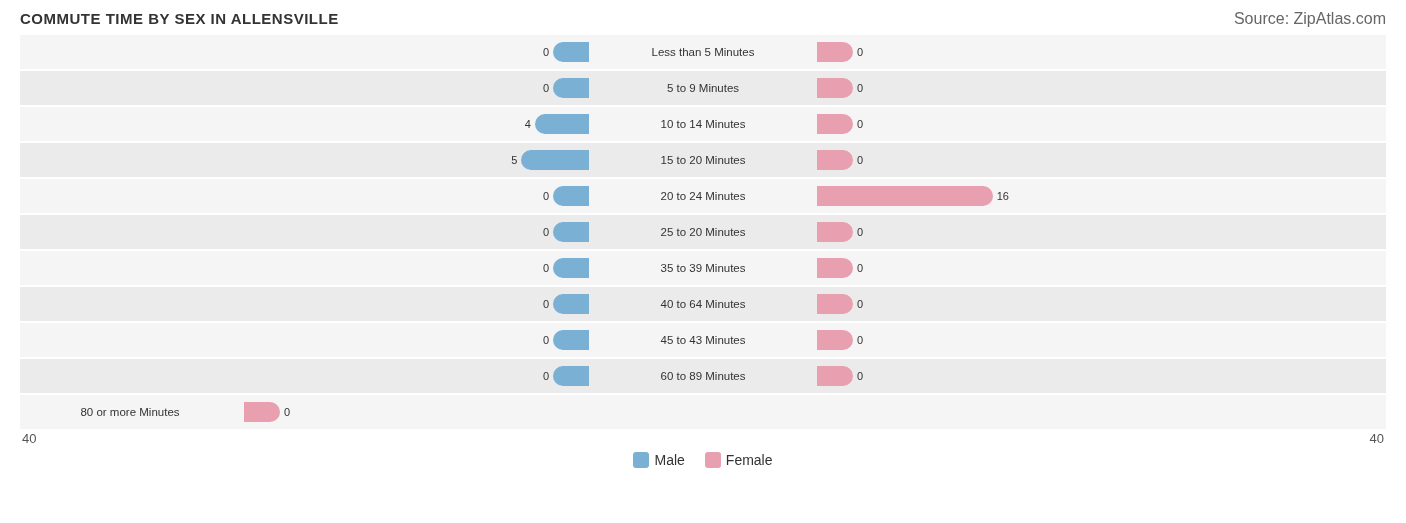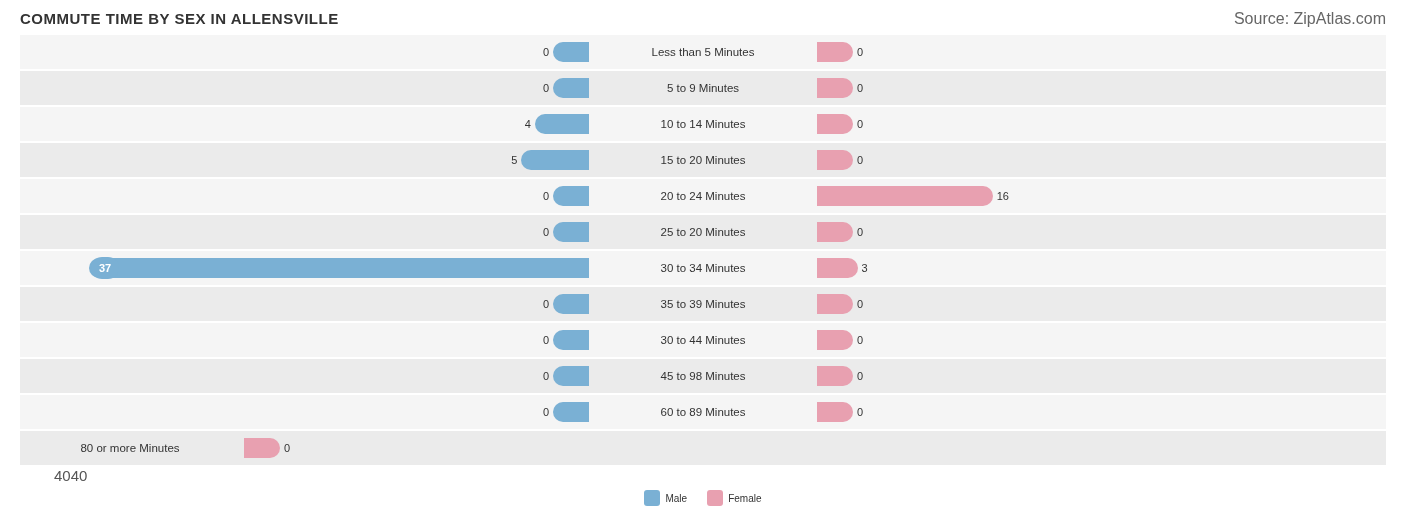--- a/index.html
+++ b/index.html
@@ -106,42 +106,42 @@
       white-space: nowrap;
       position: absolute;
       left: calc(100% + 4px);
     }
     .legend {
       display: flex;
       justify-content: center;
       align-items: center;
       gap: 20px;
       margin-top: 6px;
-      font-size: 10px;
+      font-size: 14px;
       color: #333;
     }
     .legend-item {
       display: flex;
       align-items: center;
       gap: 5px;
     }
     .legend-box {
       width: 16px;
       height: 16px;
       border-radius: 3px;
     }
     .legend-male { background: #7ab0d4; }
     .legend-female { background: #e8a0b0; }
     .axis-labels {
       display: flex;
-      font-size: 15px;
+      justify-content: space-between;
+      font-size: 13px;
       color: #555;
       margin-top: 2px;
       padding: 0 2px;
-      margin-left: 32px;
     }
     .rows-wrapper {
       position: relative;
     }
     
     .circle-label {
       display: inline-flex;
       align-items: center;
       justify-content: center;
       width: 28px;
@@ -239,64 +239,51 @@
           </div>
           <div class="label-center">25 to 20 Minutes</div>
           <div class="right-side">
             <div class="bar-female" style="width: 36px; position: relative;">
               <span class="value-outside-right">0</span>
             </div>
           </div>
         </div>
         <div class="row">
           <div class="left-side">
-            <div class="bar-male" style="width: 500px; position: relative;">
-              <span class="circle-label">37</span>
-            </div>
-          </div>
-          <div class="label-center">30 to 34 Minutes</div>
-          <div class="right-side">
-            <div class="bar-female" style="width: 40.5405px; position: relative;">
-              <span class="value-outside-right">3</span>
-            </div>
-          </div>
-        </div>
-        <div class="row">
-          <div class="left-side">
             <div class="bar-male" style="width: 36px; position: relative;">
               <span class="value-outside-left">0</span>
             </div>
           </div>
           <div class="label-center">35 to 39 Minutes</div>
           <div class="right-side">
             <div class="bar-female" style="width: 36px; position: relative;">
               <span class="value-outside-right">0</span>
             </div>
           </div>
         </div>
         <div class="row">
           <div class="left-side">
             <div class="bar-male" style="width: 36px; position: relative;">
               <span class="value-outside-left">0</span>
             </div>
           </div>
-          <div class="label-center">30 to 44 Minutes</div>
-          <div class="right-side">
-            <div class="bar-female" style="width: 36px; position: relative;">
-              <span class="value-outside-right">0</span>
-            </div>
-          </div>
-        </div>
-        <div class="row">
-          <div class="left-side">
-            <div class="bar-male" style="width: 36px; position: relative;">
-              <span class="value-outside-left">0</span>
-            </div>
-          </div>
-          <div class="label-center">45 to 98 Minutes</div>
+          <div class="label-center">40 to 64 Minutes</div>
+          <div class="right-side">
+            <div class="bar-female" style="width: 36px; position: relative;">
+              <span class="value-outside-right">0</span>
+            </div>
+          </div>
+        </div>
+        <div class="row">
+          <div class="left-side">
+            <div class="bar-male" style="width: 36px; position: relative;">
+              <span class="value-outside-left">0</span>
+            </div>
+          </div>
+          <div class="label-center">45 to 43 Minutes</div>
           <div class="right-side">
             <div class="bar-female" style="width: 36px; position: relative;">
               <span class="value-outside-right">0</span>
             </div>
           </div>
         </div>
         <div class="row">
           <div class="left-side">
             <div class="bar-male" style="width: 36px; position: relative;">
               <span class="value-outside-left">0</span>

